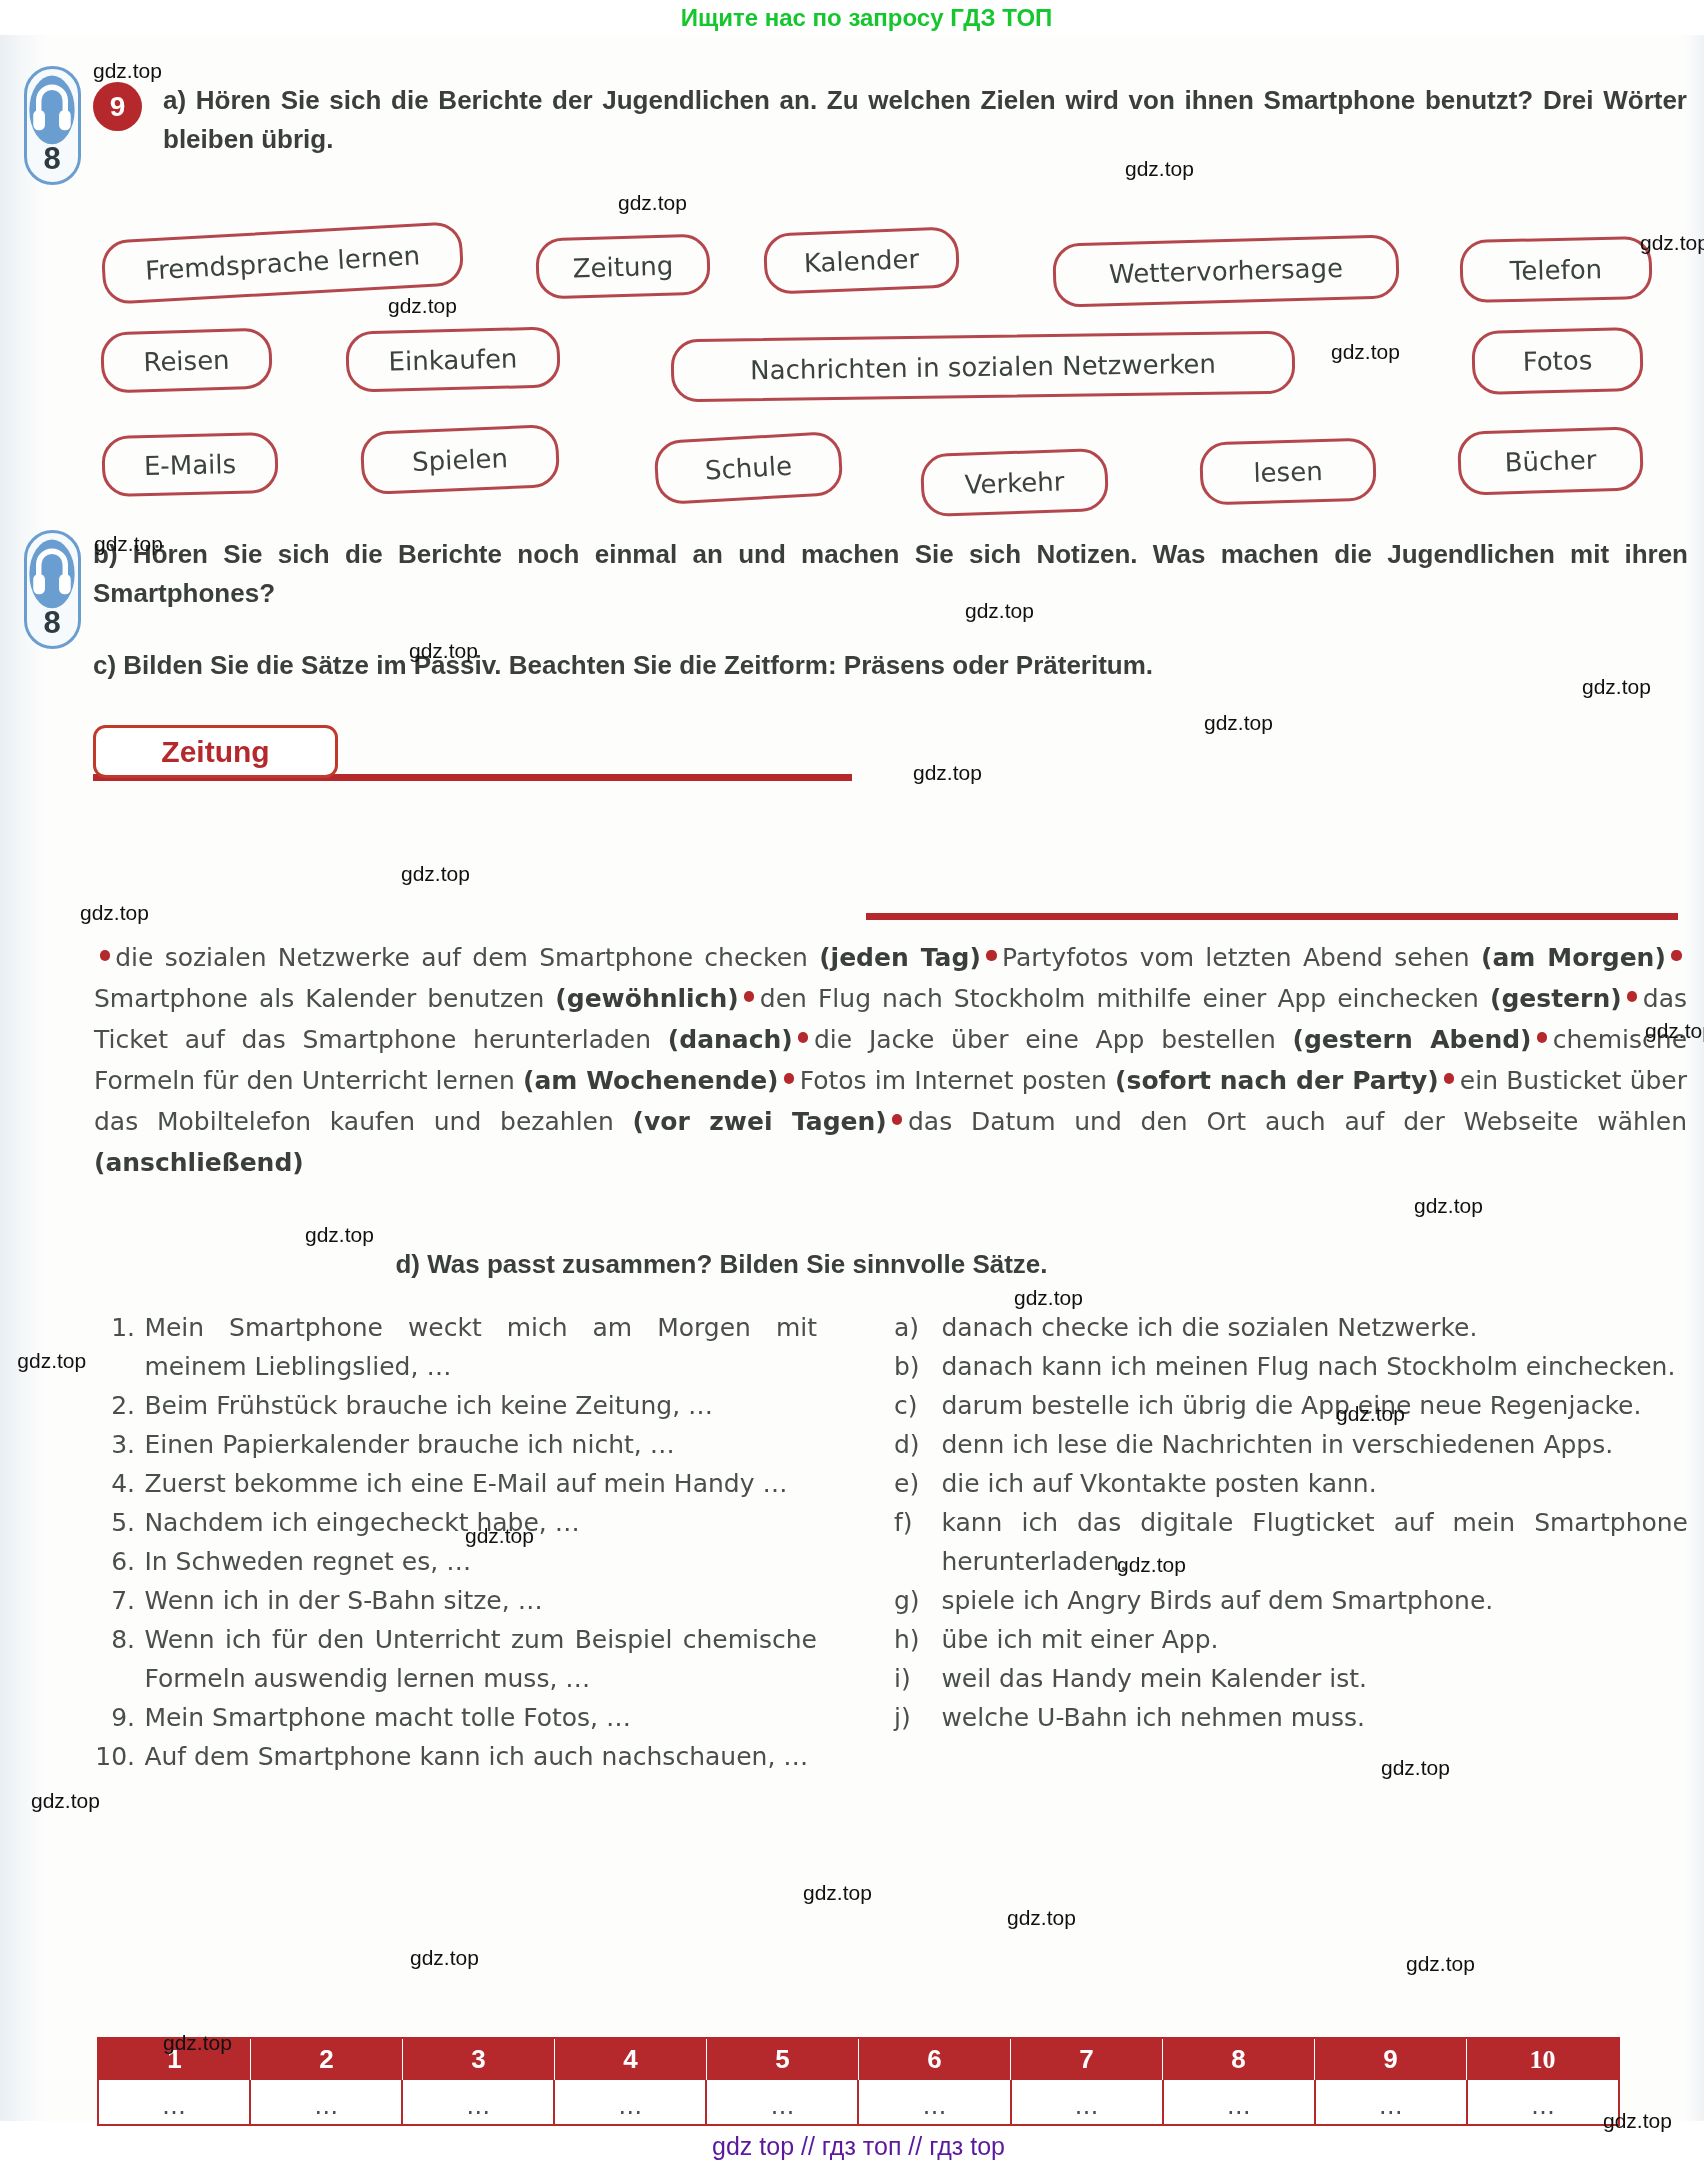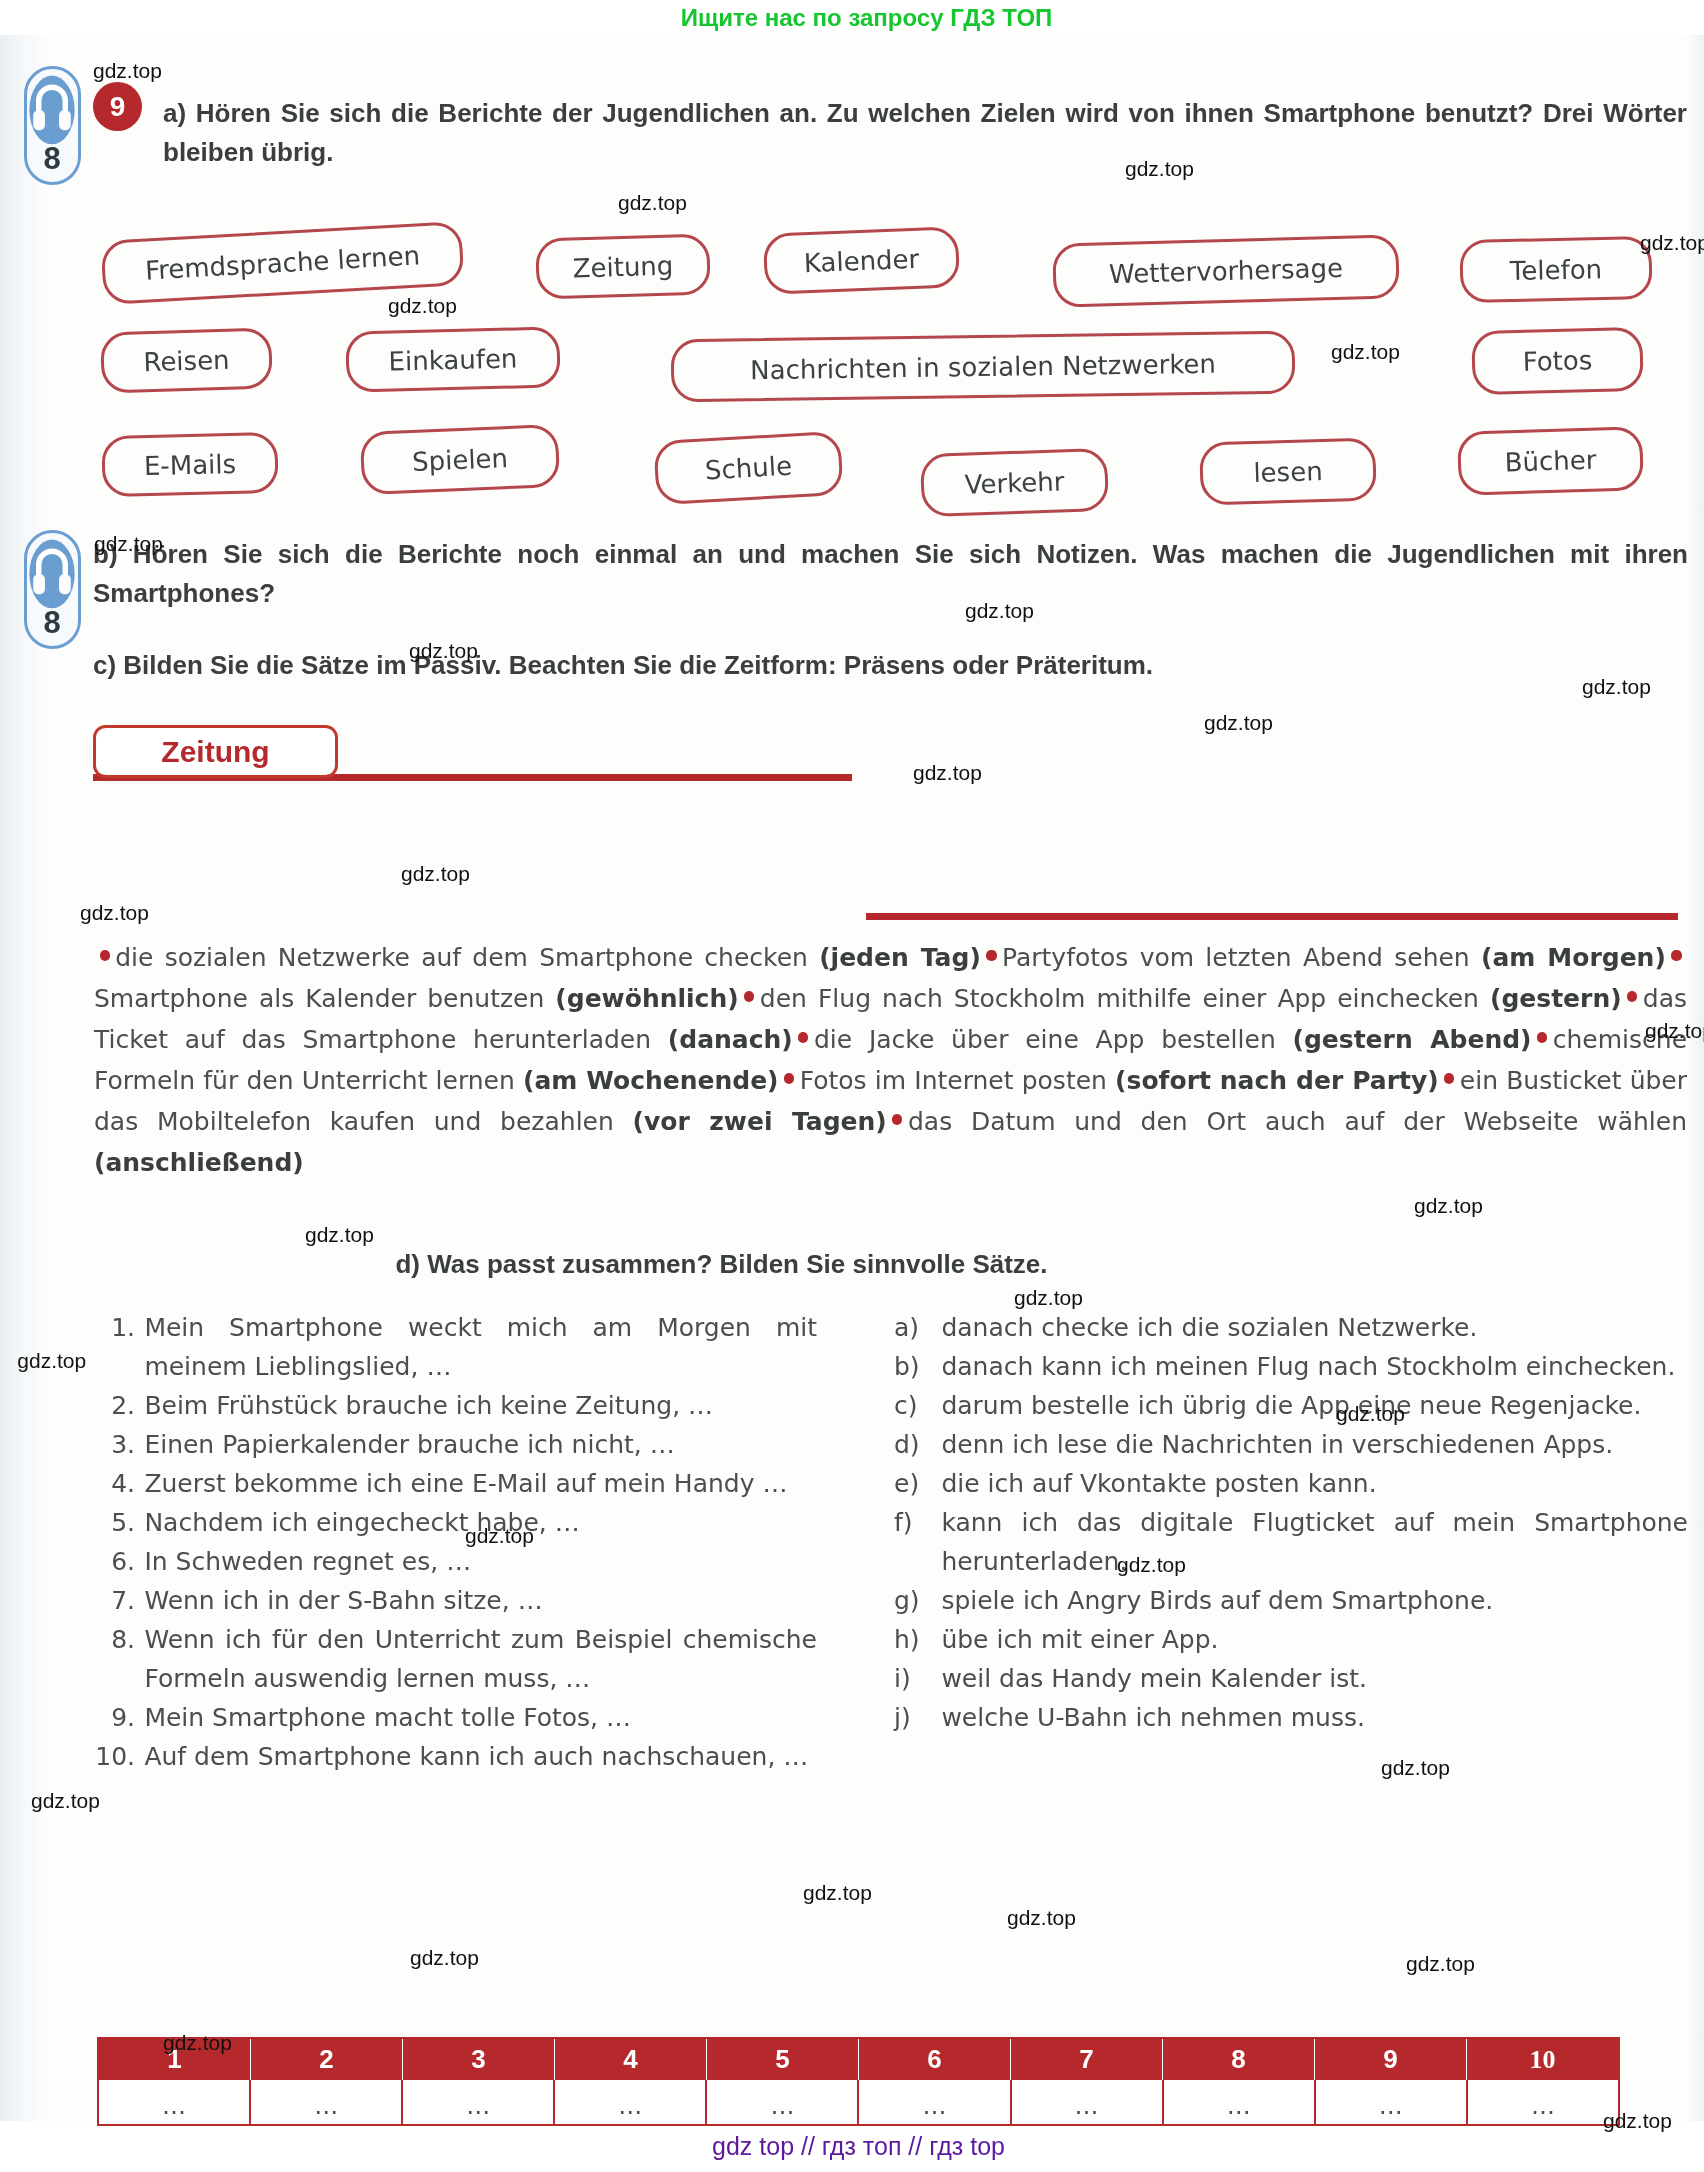--- a/index.html
+++ b/index.html
@@ -250,21 +250,21 @@
       <ellipse cx="30" cy="46" rx="29" ry="44" fill="#6b9ed0"></ellipse>
       <path d="M13 48 V34 a17 17 0 0 1 34 0 V48" fill="none" stroke="#ffffff" stroke-width="7"></path>
       <rect x="6" y="46" width="15" height="26" rx="7" fill="#ffffff"></rect>
       <rect x="39" y="46" width="15" height="26" rx="7" fill="#ffffff"></rect>
     </svg>
     <div class="num">8</div>
   </div>
 
   <div class="ex-circle" style="left:93px; top:47px;">9</div>
 
-  <div class="task" style="left:163px; top:59px; width:1524px;">a) Hören Sie sich die Berichte der Jugendlichen an. Zu welchen Zielen wird von ihnen Smartphone benutzt? Drei Wörter bleiben übrig.</div>
+  <div class="task" style="left:163px; top:46px; width:1524px;">a) Hören Sie sich die Berichte der Jugendlichen an. Zu welchen Zielen wird von ihnen Smartphone benutzt? Drei Wörter bleiben übrig.</div>
 
   <div class="bubble" style="left:102px; top:196px; width:361px; height:64px; transform:rotate(-3.2deg);">Fremdsprache lernen</div>
   <div class="bubble" style="left:536px; top:201px; width:174px; height:61px; transform:rotate(-1.6deg);">Zeitung</div>
   <div class="bubble" style="left:764px; top:195px; width:195px; height:61px; transform:rotate(-2.2deg);">Kalender</div>
   <div class="bubble" style="left:1053px; top:204px; width:346px; height:64px; transform:rotate(-1.6deg);">Wettervorhersage</div>
   <div class="bubble" style="left:1460px; top:203px; width:192px; height:63px; transform:rotate(-1.2deg);">Telefon</div>
 
   <div class="bubble" style="left:101px; top:295px; width:171px; height:61px; transform:rotate(-1.8deg);">Reisen</div>
   <div class="bubble" style="left:346px; top:294px; width:214px; height:61px; transform:rotate(-1.4deg);">Einkaufen</div>
   <div class="bubble" style="left:671px; top:300px; width:624px; height:63px; transform:rotate(-0.8deg);">Nachrichten in sozialen Netzwerken</div>

